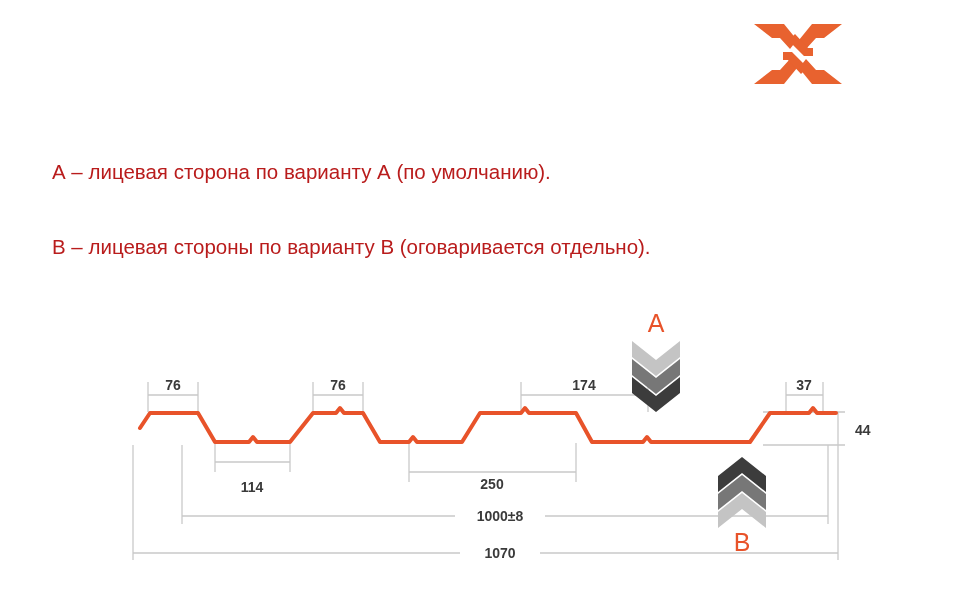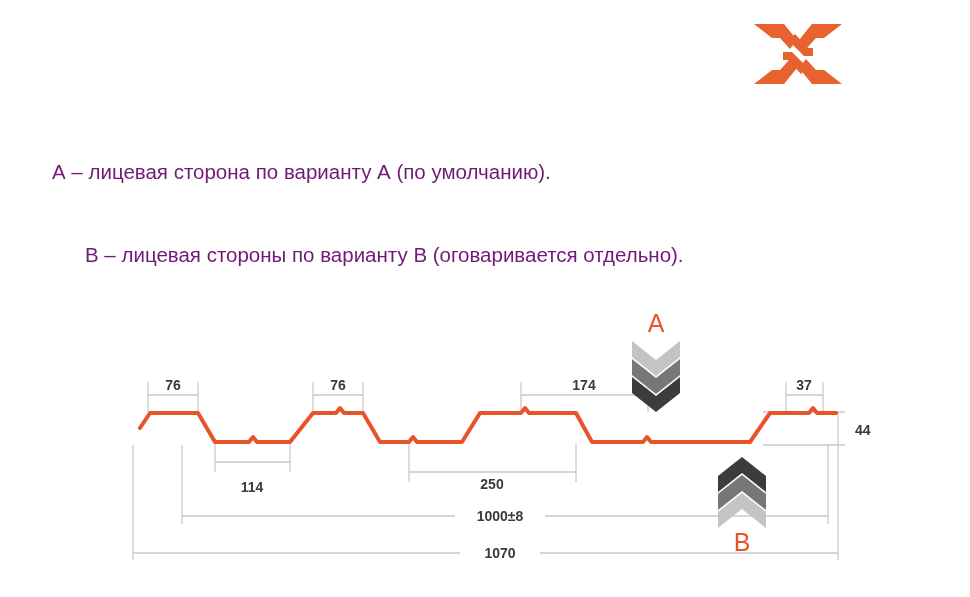--- a/index.html
+++ b/index.html
@@ -53,27 +53,27 @@
     color: #e8622f;
     margin-left: 2px;
     margin-top: 2px;
     font-family: "Liberation Sans", sans-serif;
   }
 
   
   .legend {
     position: absolute;
     left: 52px;
-    color: #701a75;
+    color: #b91c1c;
     font-size: 20.5px;
     font-family: "Liberation Sans", sans-serif;
     white-space: nowrap;
   }
   .legend-a { top: 160px; }
-  .legend-b { top: 243px; margin-left: 33px; }
+  .legend-b { top: 235px; }
 
   
   .drawing {
     position: absolute;
     left: 0;
     top: 0;
     width: 970px;
     height: 597px;
   }
   .dim-label {

